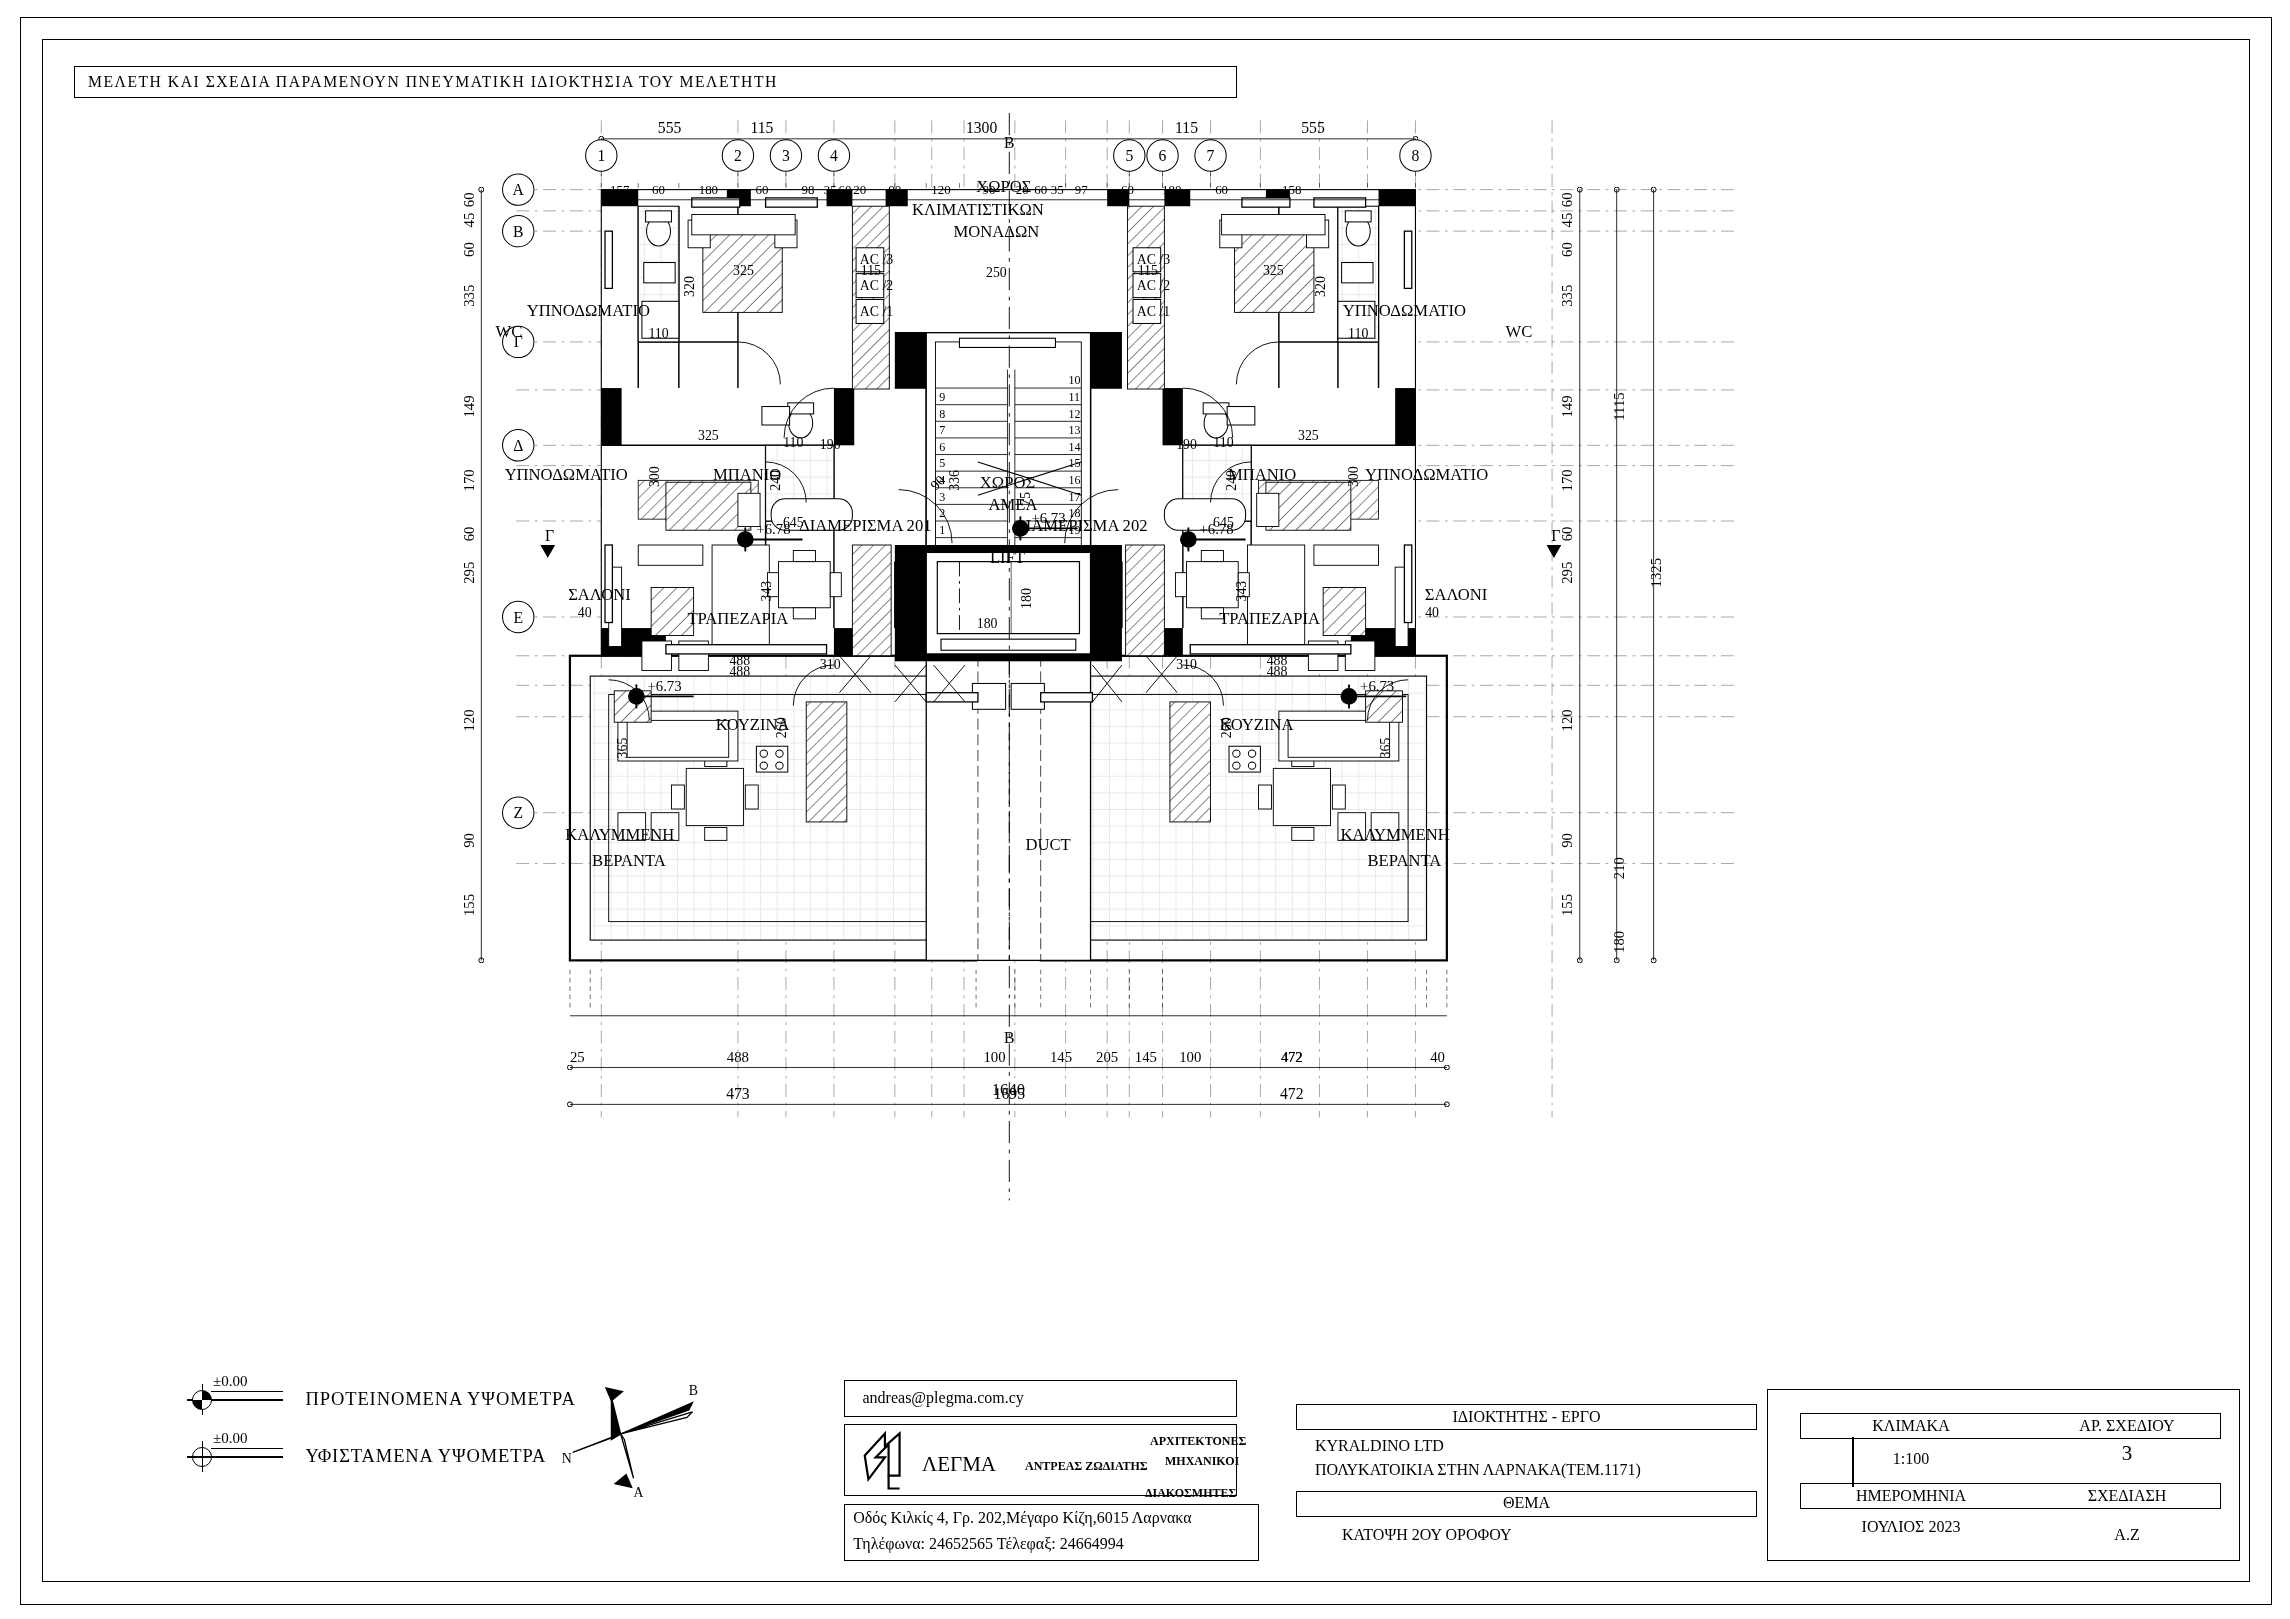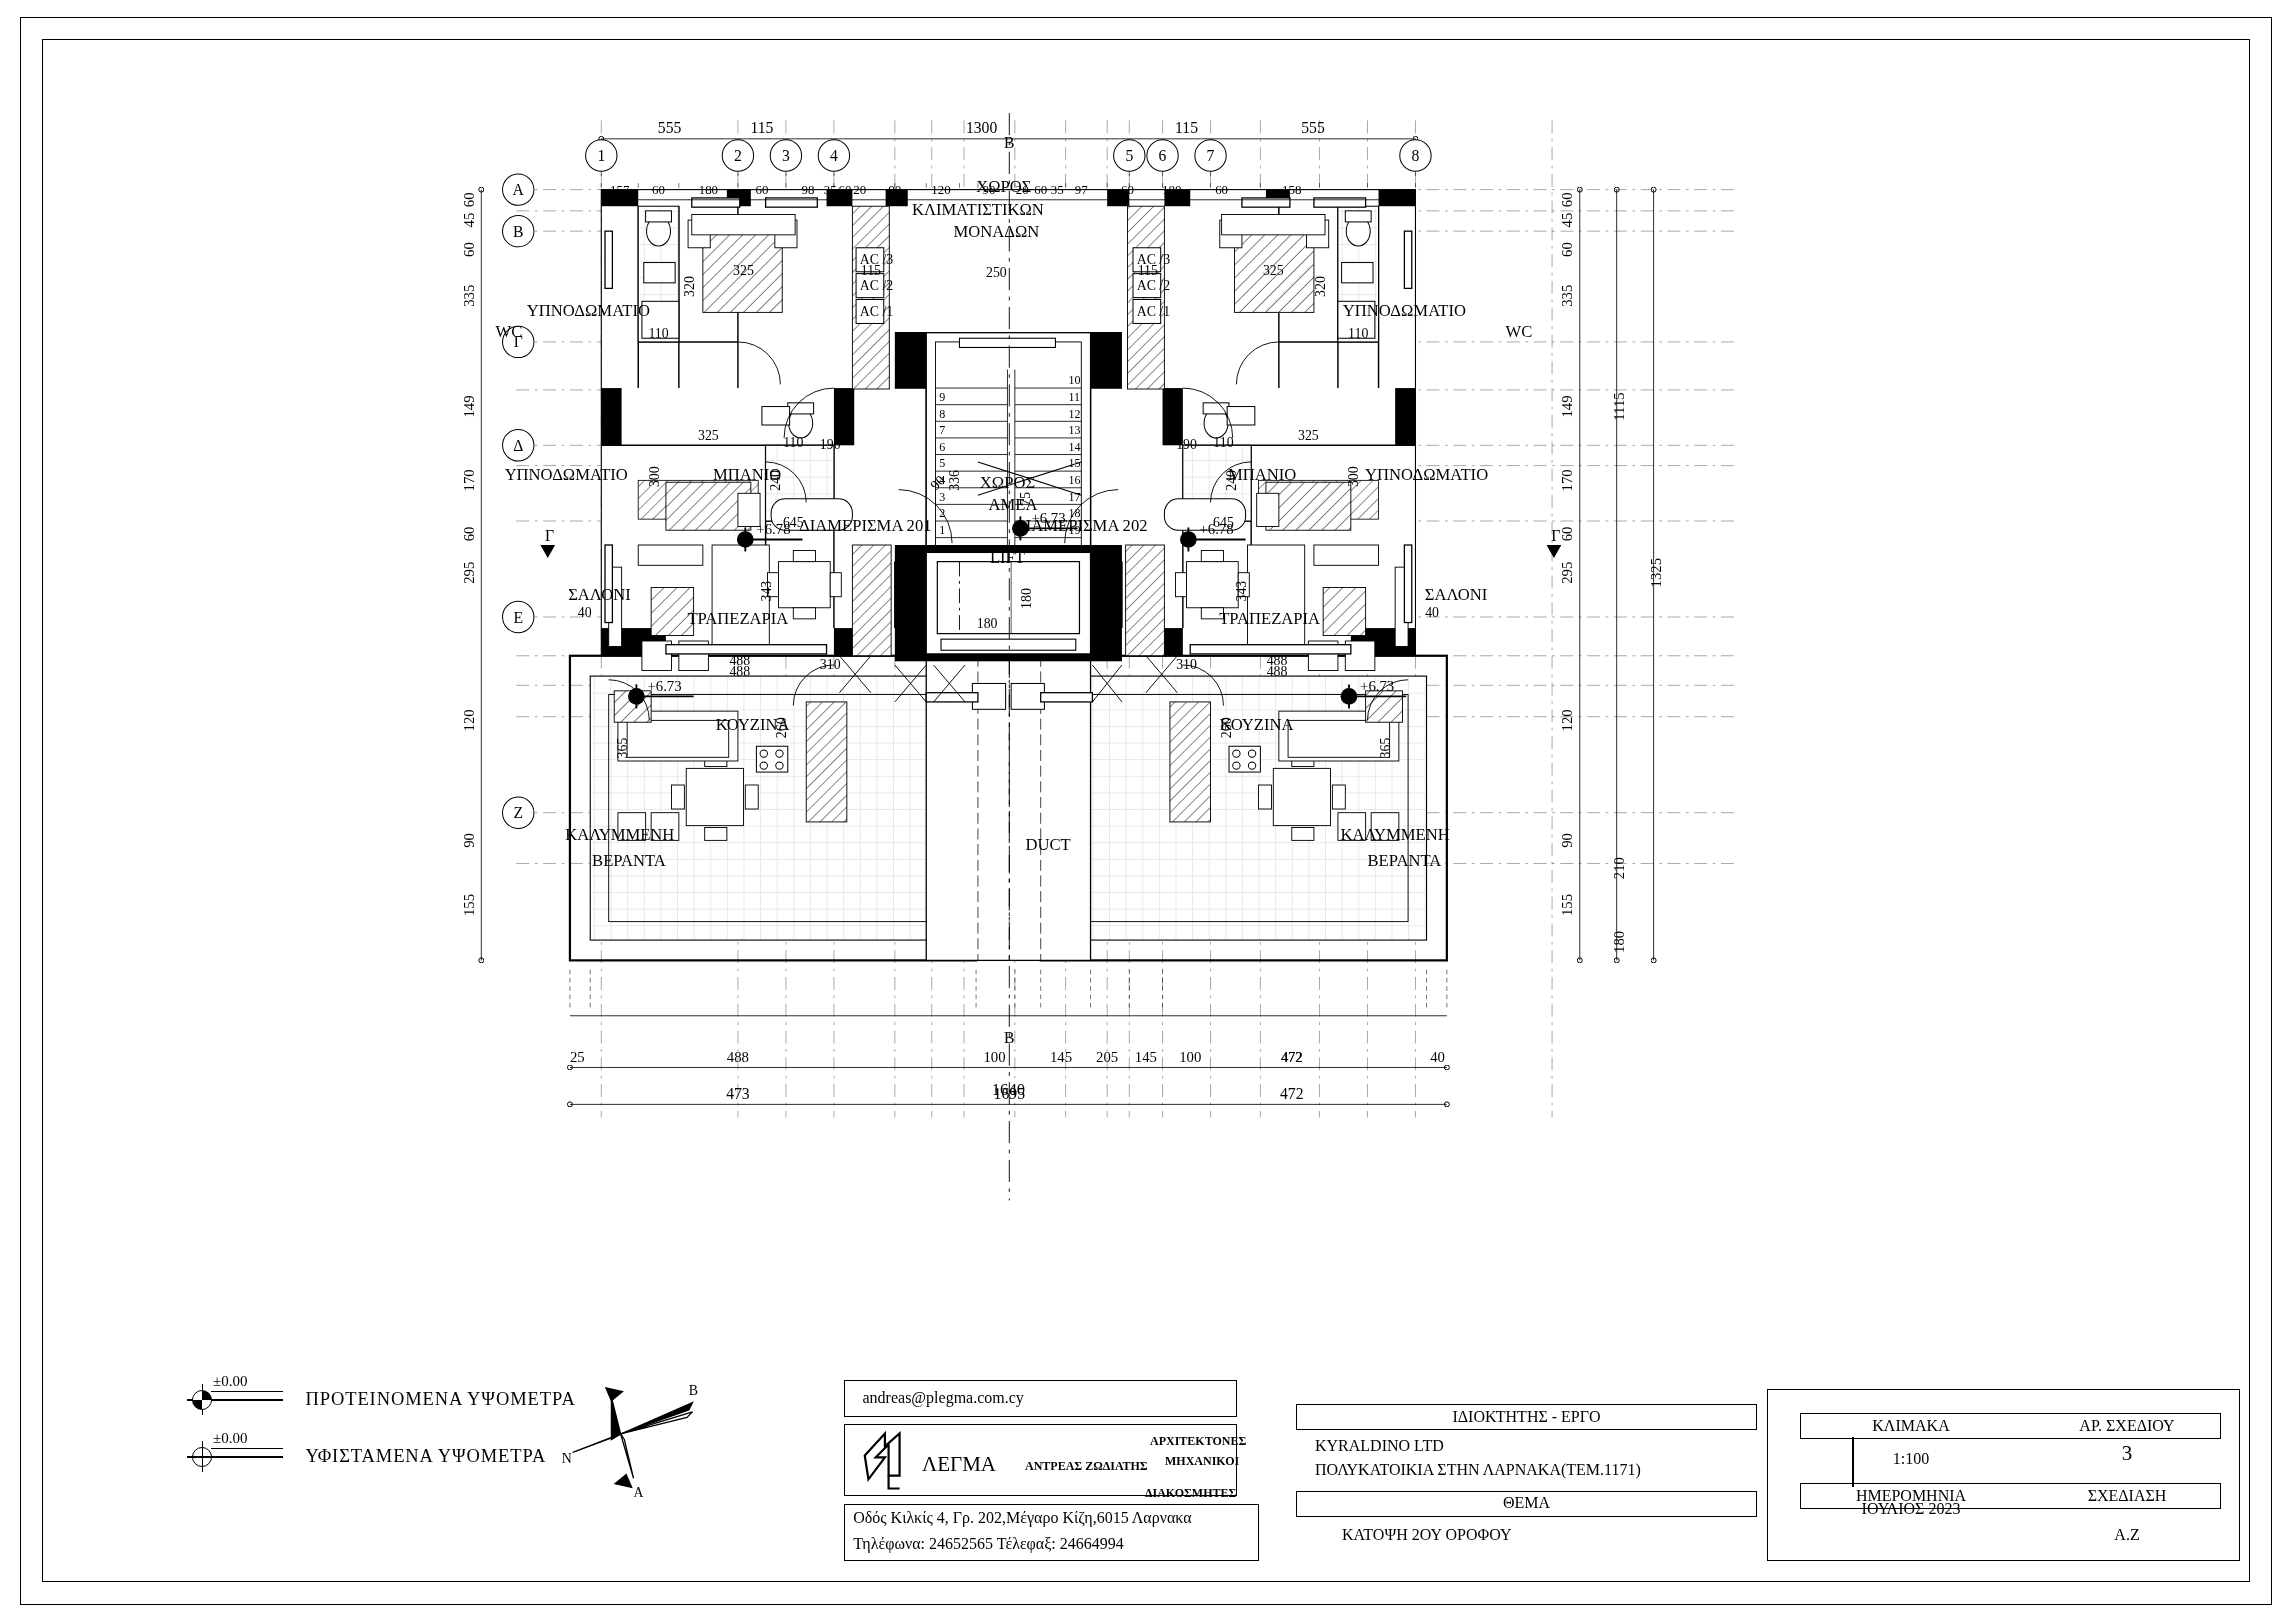--- a/index.html
+++ b/index.html
@@ -74,20 +74,23 @@
   .logo-mark{position:absolute;width:65px;height:66px;}
 </style>
 </head>
 <body>
 
 <div class="sheet">
 
   <div class="frame-outer"></div>
   <div class="frame-inner"></div>
 
+  <div class="copyright-box">
+    <span>ΜΕΛΕΤΗ ΚΑΙ ΣΧΕΔΙΑ ΠΑΡΑΜΕΝΟΥΝ ΠΝΕΥΜΑΤΙΚΗ ΙΔΙΟΚΤΗΣΙΑ ΤΟΥ ΜΕΛΕΤΗΤΗ</span>
+  </div>
 
   <div class="plan">
   <svg width="1320" height="1108" viewBox="0 0 1430 1200" xmlns="http://www.w3.org/2000/svg" font-family="Liberation Serif, serif">
     <defs>
       <pattern id="tile" width="18" height="18" patternUnits="userSpaceOnUse">
         <rect width="18" height="18" fill="#fff"></rect>
         <path d="M0 0 H18 M0 0 V18" stroke="#cfcfcf" stroke-width="1"></path>
       </pattern>
       <pattern id="hatch" width="10" height="10" patternUnits="userSpaceOnUse" patternTransform="rotate(45)">
         <rect width="10" height="10" fill="#fff"></rect>
@@ -764,20 +767,20 @@
     <div class="tb-txt ctr" style="left:956px;top:37px;width:222px;">ΚΛΙΜΑΚΑ</div>
     <div class="tb-txt ctr" style="left:1200px;top:37px;width:166px;">ΑΡ. ΣΧΕΔΙΟΥ</div>
 
     <div class="tb-txt ctr" style="left:956px;top:70px;width:222px;">1:100</div>
     <div class="tb-txt big ctr" style="left:1200px;top:61px;width:166px;">3</div>
 
     <div class="tb-box" style="left:956px;top:103px;width:421px;height:26px;"></div>
     <div class="tb-txt ctr" style="left:956px;top:107px;width:222px;">ΗΜΕΡΟΜΗΝΙΑ</div>
     <div class="tb-txt ctr" style="left:1200px;top:107px;width:166px;">ΣΧΕΔΙΑΣΗ</div>
 
-    <div class="tb-txt ctr" style="left:956px;top:120px;width:222px;">ΙΟΥΛΙΟΣ 2023</div>
+    <div class="tb-txt ctr" style="left:956px;top:138px;width:222px;">ΙΟΥΛΙΟΣ 2023</div>
     <div class="tb-txt ctr" style="left:1200px;top:146px;width:166px;">A.Z</div>
 
     <div class="tb-box" style="left:1008px;top:57px;width:1.8px;height:50px;border:none;background:#000;"></div>
   </div>
 
 </div>
 
 
 </body></html>

